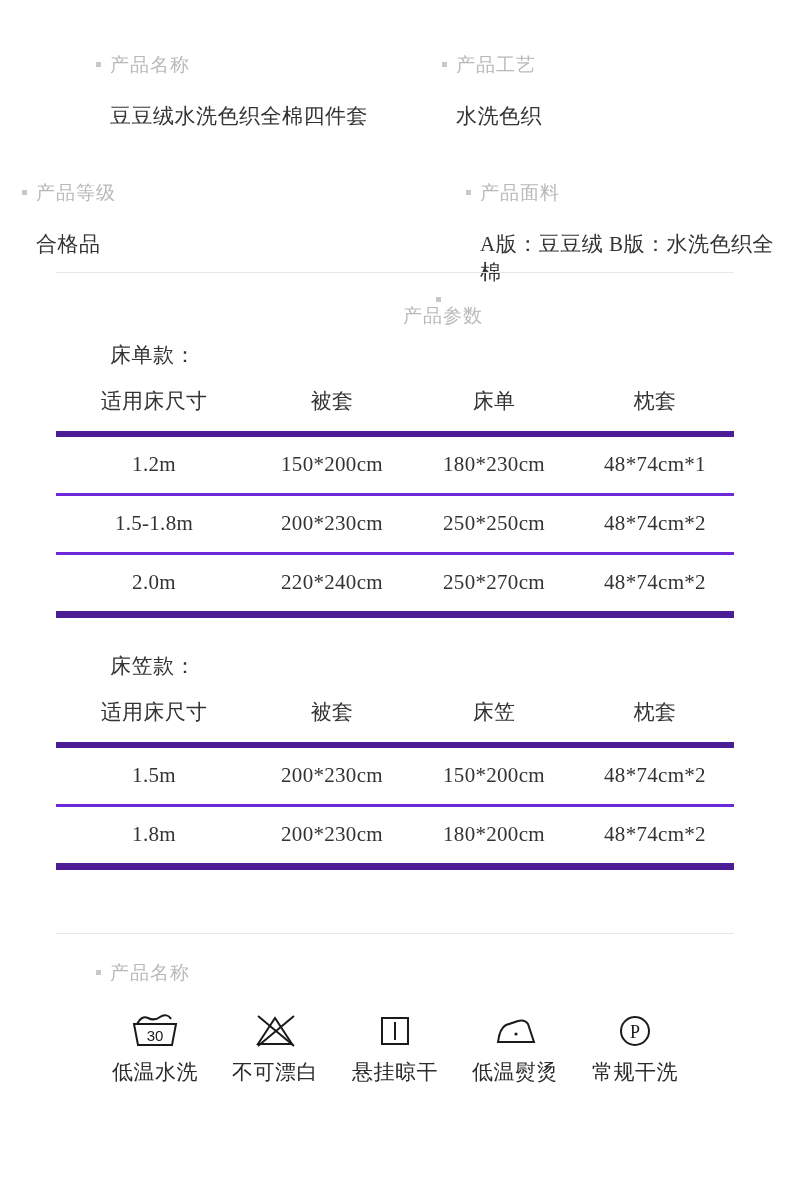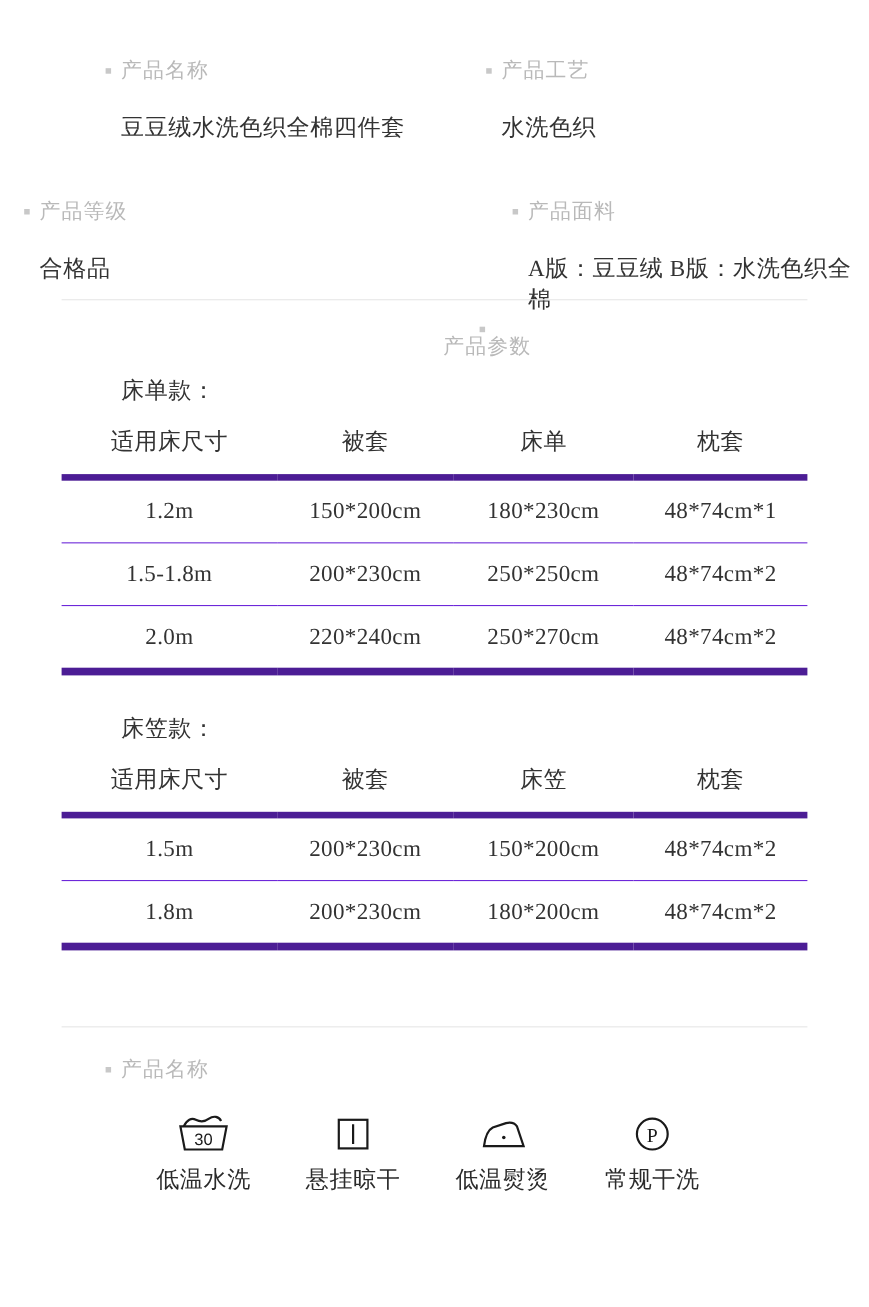--- a/index.html
+++ b/index.html
@@ -100,21 +100,21 @@
     margin-left: 56px;
     margin-top: 14px;
     table-layout: fixed;
   }
   table.spec th, table.spec td {
     text-align: center;
     font-weight: normal;
     font-size: 21px;
     color: #333333;
     padding: 15px 0 16px 0;
-    border-bottom: 1px solid #6d28d9;
+    border-bottom: 3px solid #6d28d9;
     letter-spacing: 0.3px;
   }
   table.spec th {
     border-bottom: 6px solid #4c1d95;
     padding-top: 4px;
   }
   table.spec tr:last-child td {
     border-bottom: 7px solid #4c1d95;
     margin-top: 24px;
   }
@@ -128,25 +128,24 @@
   
   .wash {
     position: absolute;
     left: 0;
     top: 960px;
     width: 790px;
   }
   .wash .field-label { padding-left: 96px; }
   .icons {
     display: flex;
-    justify-content: center;
+    justify-content: flex-end;
     width: 612px;
     margin-left: 83px;
     margin-top: 22px;
-    gap: 16px;
   }
   .icon-item {
     width: 120px;
     text-align: center;
   }
   .icon-box {
     height: 44px;
     display: flex;
     align-items: center;
     justify-content: center;
@@ -296,20 +295,30 @@
         <div class="icon-box">
           <svg width="50" height="40" viewBox="0 0 50 40">
             <path d="M4 14 L46 14 L42 35 L8 35 Z" fill="none" stroke="#1a1a1a" stroke-width="2"></path>
             <path d="M7 14 C10 8, 14 6, 18 8 C22 10, 26 10, 30 7 C34 4, 39 5, 41 9" fill="none" stroke="#1a1a1a" stroke-width="2"></path>
             <text x="25" y="31" font-family="Liberation Sans, sans-serif" font-size="15" text-anchor="middle" fill="#1a1a1a">30</text>
           </svg>
         </div>
         <div class="icon-caption">低温水洗</div>
       </div>
 
+      <div class="icon-item">
+        <div class="icon-box">
+          <svg width="50" height="40" viewBox="0 0 50 40">
+            <path d="M25 8 L42 34 L8 34 Z" fill="none" stroke="#1a1a1a" stroke-width="2"></path>
+            <line x1="8" y1="6" x2="44" y2="36" stroke="#1a1a1a" stroke-width="2"></line>
+            <line x1="44" y1="6" x2="8" y2="36" stroke="#1a1a1a" stroke-width="2"></line>
+          </svg>
+        </div>
+        <div class="icon-caption">不可漂白</div>
+      </div>
 
       <div class="icon-item">
         <div class="icon-box">
           <svg width="50" height="40" viewBox="0 0 50 40">
             <rect x="12" y="8" width="26" height="26" fill="none" stroke="#1a1a1a" stroke-width="2"></rect>
             <line x1="25" y1="12" x2="25" y2="30" stroke="#1a1a1a" stroke-width="2"></line>
           </svg>
         </div>
         <div class="icon-caption">悬挂晾干</div>
       </div>

